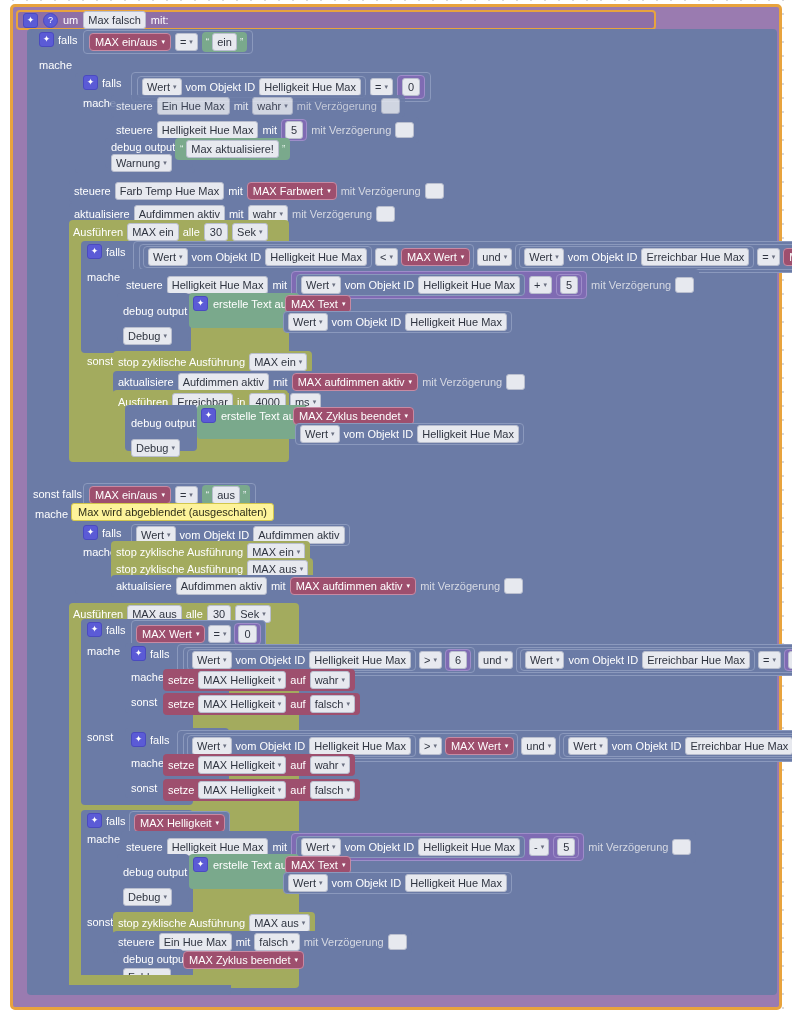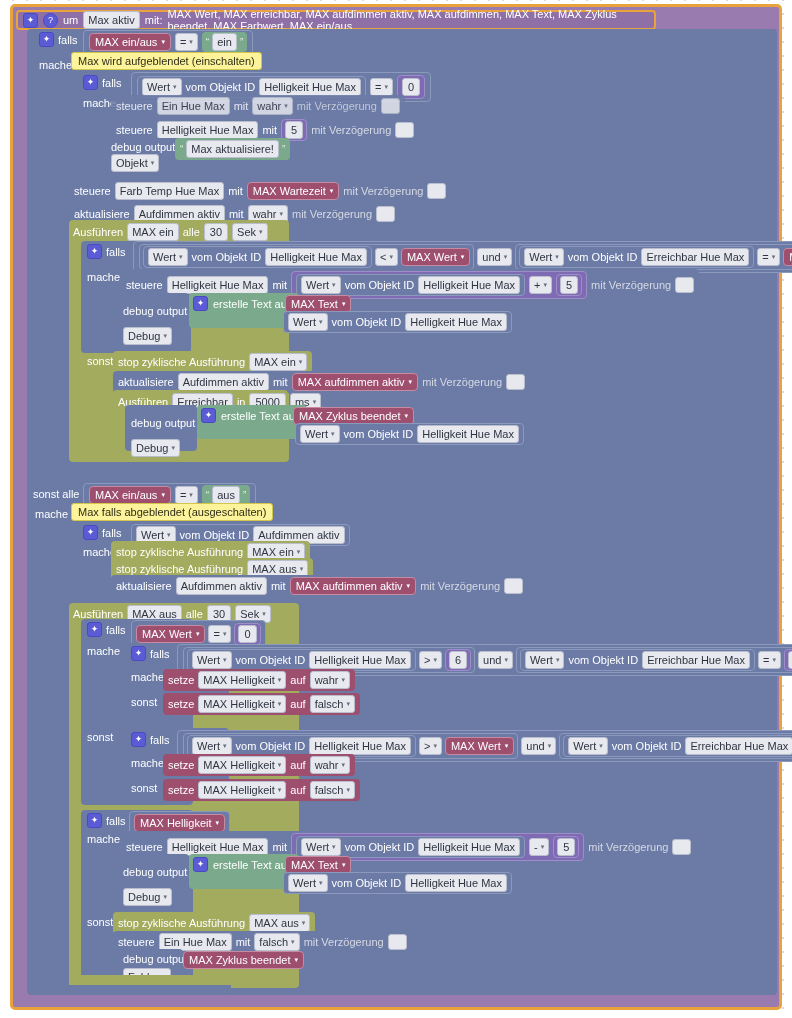--- a/index.html
+++ b/index.html
@@ -95,23 +95,22 @@
 <body>
 
 <div id="canvas"></div>
 
 <div class="proc">
 
   <div class="proc-head">
     <span class="icn">✦</span>
     <span class="icn q">?</span>
     <span class="lbl">um</span>
-    <span class="fld">Max aktiv</span>
+    <span class="fld">Max falsch</span>
     <span class="lbl">mit:</span>
-    <span class="lbl">MAX Wert, MAX erreichbar, MAX aufdimmen aktiv, MAX aufdimmen, MAX Text, MAX Zyklus beendet, MAX Farbwert, MAX ein/aus</span>
   </div>
 
   <div class="proc-body"></div>
 
   <div class="abs ctl" style="left:18px;top:22px;width:100px;height:960px;background:#6b7ba6;"></div>
 
   <div class="abs row" style="left:26px;top:25px;">
     <span class="icn">✦</span>
     <span class="lbl">falls</span>
   </div>
@@ -123,21 +122,20 @@
     <span class="drop">=</span>
     <span class="txt row" style="padding:1px 4px;gap:3px;">
       <span style="color:#e8edf0;font-size:10px;">“</span>
       <span class="fld">ein</span>
       <span style="color:#e8edf0;font-size:10px;">”</span>
     </span>
   </div>
 
   <div class="abs lbl" style="left:26px;top:52px;">mache</div>
 
-  <div class="abs note" style="left:58px;top:45px;">Max wird  aufgeblendet (einschalten)</div>
 
   <div class="abs ctl" style="left:62px;top:66px;width:120px;height:100px;"></div>
   <div class="abs row" style="left:70px;top:68px;">
     <span class="icn">✦</span>
     <span class="lbl">falls</span>
   </div>
   <div class="abs logicwrap row" style="left:118px;top:65px;padding:2px 5px;">
     <span class="blue row" style="padding:1px 4px;gap:4px;border:1px solid #8b99bd;">
       <span class="drop">Wert</span>
       <span class="lbl">vom Objekt ID</span>
@@ -170,28 +168,28 @@
     <span class="fld" style="width:9px;height:12px;"></span>
   </div>
 
   <div class="abs blue" style="left:92px;top:131px;width:88px;height:30px;"></div>
   <div class="abs lbl" style="left:98px;top:134px;">debug output</div>
   <div class="abs txt row" style="left:162px;top:131px;padding:2px 5px;gap:3px;">
     <span style="color:#dfeee4;font-size:10px;">“</span>
     <span class="fld">Max aktualisiere!</span>
     <span style="color:#dfeee4;font-size:10px;">”</span>
   </div>
-  <div class="abs drop" style="left:98px;top:147px;">Objekt</div>
+  <div class="abs drop" style="left:98px;top:147px;">Warnung</div>
 
   <div class="abs blue row" style="left:56px;top:173px;padding:2px 5px;gap:4px;">
     <span class="lbl">steuere</span>
     <span class="fld">Farb Temp Hue Max</span>
     <span class="lbl">mit</span>
     <span class="varchip">
-      <span>MAX Wartezeit</span>
+      <span>MAX Farbwert</span>
       <span style="font-size:7px;">▾</span>
     </span>
     <span class="lbl-d">mit Verzögerung</span>
     <span class="fld" style="width:9px;height:12px;"></span>
   </div>
 
   <div class="abs blue row" style="left:56px;top:196px;padding:2px 5px;gap:4px;">
     <span class="lbl">aktualisiere</span>
     <span class="fld">Aufdimmen aktiv</span>
     <span class="lbl">mit</span>
@@ -295,21 +293,21 @@
     </span>
     <span class="lbl-d">mit Verzögerung</span>
     <span class="fld" style="width:9px;height:12px;"></span>
   </div>
 
   <div class="abs olive" style="left:100px;top:383px;width:175px;height:66px;"></div>
   <div class="abs row" style="left:105px;top:386px;gap:4px;">
     <span class="lbl">Ausführen</span>
     <span class="fld">Erreichbar</span>
     <span class="lbl">in</span>
-    <span class="fldnum">5000</span>
+    <span class="fldnum">4000</span>
     <span class="drop">ms</span>
   </div>
   <div class="abs blue" style="left:112px;top:398px;width:72px;height:46px;"></div>
   <div class="abs lbl" style="left:118px;top:410px;">debug output</div>
   <div class="abs txt" style="left:184px;top:398px;width:110px;height:34px;"></div>
   <div class="abs row" style="left:188px;top:401px;gap:5px;">
     <span class="icn">✦</span>
     <span class="lbl">erstelle Text aus</span>
   </div>
   <div class="abs varchip" style="left:280px;top:400px;">
@@ -317,37 +315,37 @@
     <span style="font-size:7px;">▾</span>
   </div>
   <div class="abs blue row" style="left:282px;top:416px;padding:1px 4px;gap:4px;border:1px solid #8b99bd;">
     <span class="drop">Wert</span>
     <span class="lbl">vom Objekt ID</span>
     <span class="fld">Helligkeit Hue Max</span>
   </div>
   <div class="abs drop" style="left:118px;top:432px;">Debug</div>
 
   <div class="abs row" style="left:20px;top:481px;">
-    <span class="lbl">sonst alle</span>
+    <span class="lbl">sonst falls</span>
   </div>
   <div class="abs logicwrap row" style="left:70px;top:476px;padding:2px 5px;height:18px;">
     <span class="varchip">
       <span>MAX ein/aus</span>
       <span style="font-size:7px;">▾</span>
     </span>
     <span class="drop">=</span>
     <span class="txt row" style="padding:1px 4px;gap:3px;">
       <span style="color:#e8edf0;font-size:10px;">“</span>
       <span class="fld">aus</span>
       <span style="color:#e8edf0;font-size:10px;">”</span>
     </span>
   </div>
 
   <div class="abs lbl" style="left:22px;top:501px;">mache</div>
-  <div class="abs note" style="left:58px;top:496px;">Max falls  abgeblendet (ausgeschalten)</div>
+  <div class="abs note" style="left:58px;top:496px;">Max wird  abgeblendet (ausgeschalten)</div>
 
   <div class="abs ctl" style="left:62px;top:515px;width:110px;height:72px;"></div>
   <div class="abs row" style="left:70px;top:518px;">
     <span class="icn">✦</span>
     <span class="lbl">falls</span>
   </div>
   <div class="abs blue row" style="left:118px;top:517px;padding:1px 4px;gap:4px;border:1px solid #8b99bd;">
     <span class="drop">Wert</span>
     <span class="lbl">vom Objekt ID</span>
     <span class="fld">Aufdimmen aktiv</span>

